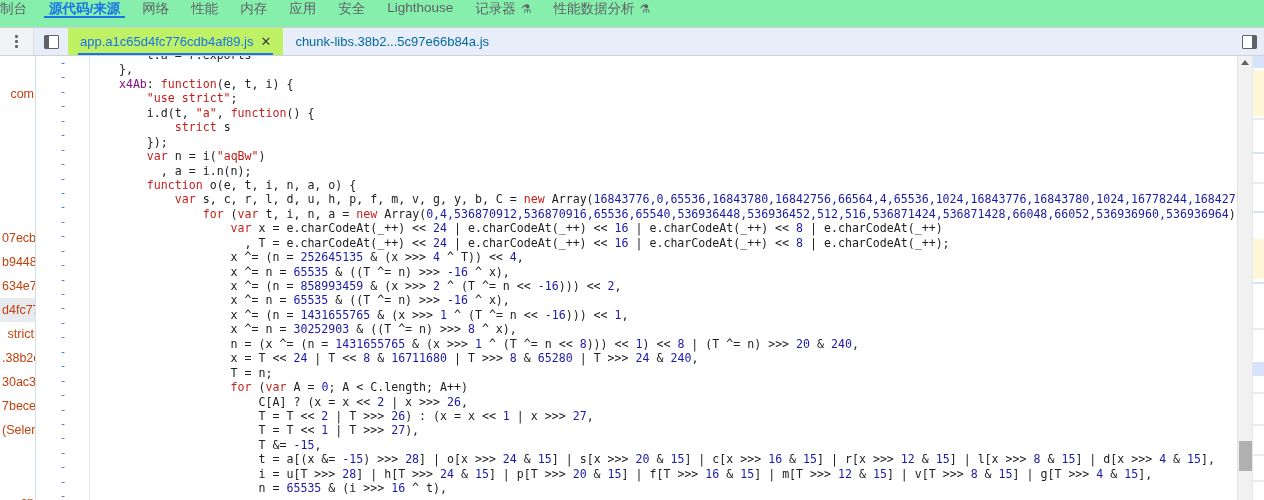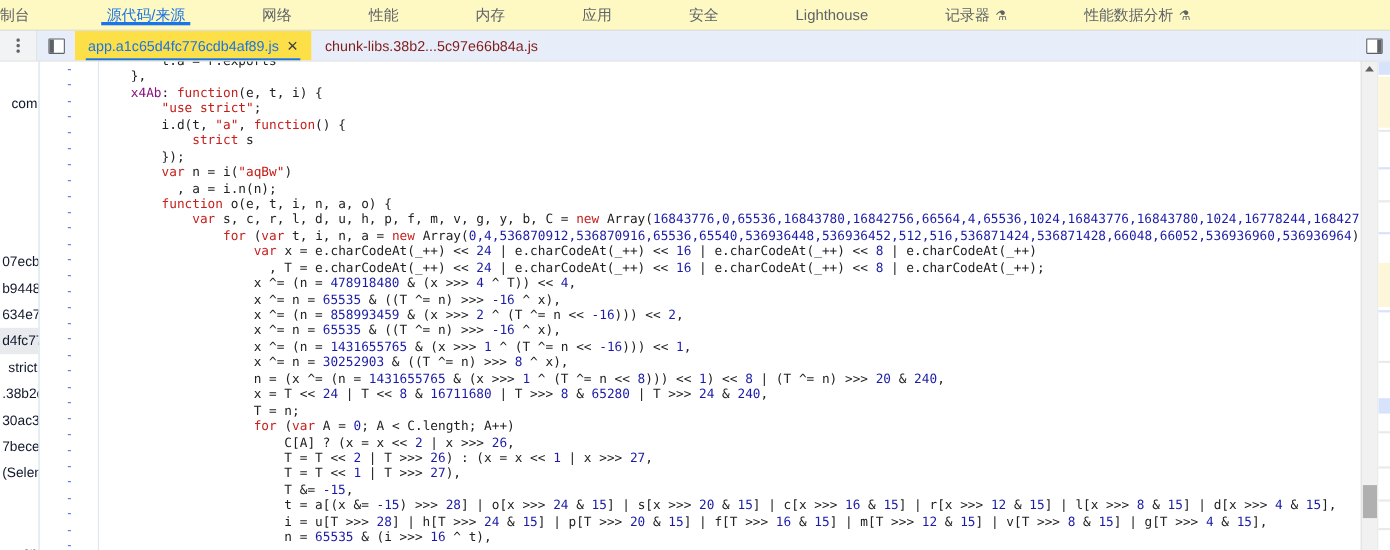--- a/index.html
+++ b/index.html
@@ -16,40 +16,39 @@
     width: 1264px;
     height: 500px;
     background: #ffffff;
   }
 
   
   .devtools-tabstrip {
     position: absolute;
     left: 0; top: 0;
     width: 1264px; height: 28px;
-    background: #fef9c3;
+    background: #86efac;
     border-bottom: 1px solid #cfd2d4;
     display: flex;
-    align-items: center;
-    overflow: hidden;
-    gap: 48px;
+    align-items: flex-start;
+    overflow: hidden;
   }
   .dt-tab {
     display: flex;
     align-items: center;
     gap: 5px;
     padding: 0 11px;
     font-size: 13.5px;
     color: #5f6368;
     white-space: nowrap;
     position: relative;
     cursor: pointer;
   }
   .dt-tab.first { padding-left: 0; }
-  .dt-tab.selected { color: #1a73e8; }
+  .dt-tab.selected { color: #1a73e8; font-weight: bold; }
   .dt-tab.selected::after {
     content: "";
     position: absolute;
     left: 6px; right: 6px; bottom: 0;
     height: 2.5px;
     background: #1a73e8;
   }
   .dt-tab .flask {
     font-size: 12px;
     line-height: 1;
@@ -115,28 +114,28 @@
     align-items: stretch;
     background: #e8eef9;
     overflow: hidden;
   }
   .ftab {
     display: flex;
     align-items: center;
     gap: 7px;
     padding: 0 12px;
     font-size: 13px;
-    color: #7f1d1d;
+    color: #0369a1;
     white-space: nowrap;
     position: relative;
     cursor: pointer;
   }
   .ftab.active {
     color: #1a73e8;
-    background: #fde047;
+    background: #bef264;
     text-align: center;
   }
   .ftab.active::after {
     content: "";
     position: absolute;
     left: 10px; right: 10px; bottom: 0;
     height: 2.5px;
     background: #1a73e8;
   }
   .ftab .close {
@@ -156,21 +155,21 @@
 
   
   .navigator {
     position: absolute;
     left: 0; top: 56px;
     width: 36px; height: 444px;
     background: #ffffff;
     border-right: 1px solid #cfe0ec;
     overflow: hidden;
     font-size: 12.5px;
-    color: #0f172a;
+    color: #c2410c;
     padding-top: 2px;
   }
   .nav-row {
     height: 24px;
     line-height: 24px;
     white-space: nowrap;
     padding-left: 2px;
     overflow: hidden;
     text-overflow: clip;
     cursor: pointer;
@@ -410,21 +409,21 @@
         <div class="cline"><span class="tok-plain">        i.d(t, </span><span class="tok-str">"a"</span><span class="tok-plain">, </span><span class="tok-kw">function</span><span class="tok-plain">() {</span></div>
         <div class="cline"><span class="tok-plain">            </span><span class="tok-kw">strict</span><span class="tok-plain"> s</span></div>
         <div class="cline"><span class="tok-plain">        });</span></div>
         <div class="cline"><span class="tok-plain">        </span><span class="tok-kw">var</span><span class="tok-plain"> n = i(</span><span class="tok-str">"aqBw"</span><span class="tok-plain">)</span></div>
         <div class="cline"><span class="tok-plain">          , a = i.n(n);</span></div>
         <div class="cline"><span class="tok-plain">        </span><span class="tok-kw">function</span><span class="tok-plain"> o(e, t, i, n, a, o) {</span></div>
         <div class="cline"><span class="tok-plain">            </span><span class="tok-kw">var</span><span class="tok-plain"> s, c, r, l, d, u, h, p, f, m, v, g, y, b, C = </span><span class="tok-kw">new</span><span class="tok-plain"> Array(</span><span class="tok-num">16843776,0,65536,16843780,16842756,66564,4,65536,1024,16843776,16843780,1024,16778244,16842756,1677722</span></div>
         <div class="cline"><span class="tok-plain">                </span><span class="tok-kw">for</span><span class="tok-plain"> (</span><span class="tok-kw">var</span><span class="tok-plain"> t, i, n, a = </span><span class="tok-kw">new</span><span class="tok-plain"> Array(</span><span class="tok-num">0,4,536870912,536870916,65536,65540,536936448,536936452,512,516,536871424,536871428,66048,66052,536936960,536936964</span><span class="tok-plain">), o = </span></div>
         <div class="cline"><span class="tok-plain">                    </span><span class="tok-kw">var</span><span class="tok-plain"> x = e.charCodeAt(_++) &lt;&lt; </span><span class="tok-num">24</span><span class="tok-plain"> | e.charCodeAt(_++) &lt;&lt; </span><span class="tok-num">16</span><span class="tok-plain"> | e.charCodeAt(_++) &lt;&lt; </span><span class="tok-num">8</span><span class="tok-plain"> | e.charCodeAt(_++)</span></div>
         <div class="cline"><span class="tok-plain">                      , T = e.charCodeAt(_++) &lt;&lt; </span><span class="tok-num">24</span><span class="tok-plain"> | e.charCodeAt(_++) &lt;&lt; </span><span class="tok-num">16</span><span class="tok-plain"> | e.charCodeAt(_++) &lt;&lt; </span><span class="tok-num">8</span><span class="tok-plain"> | e.charCodeAt(_++);</span></div>
-        <div class="cline"><span class="tok-plain">                    x ^= (n = </span><span class="tok-num">478918480</span><span class="tok-plain"> &amp; (x &gt;&gt;&gt; </span><span class="tok-num">4</span><span class="tok-plain"> ^ T)) &lt;&lt; </span><span class="tok-num">4</span><span class="tok-plain">,</span></div>
+        <div class="cline"><span class="tok-plain">                    x ^= (n = </span><span class="tok-num">252645135</span><span class="tok-plain"> &amp; (x &gt;&gt;&gt; </span><span class="tok-num">4</span><span class="tok-plain"> ^ T)) &lt;&lt; </span><span class="tok-num">4</span><span class="tok-plain">,</span></div>
         <div class="cline"><span class="tok-plain">                    x ^= n = </span><span class="tok-num">65535</span><span class="tok-plain"> &amp; ((T ^= n) &gt;&gt;&gt; </span><span class="tok-num">-16</span><span class="tok-plain"> ^ x),</span></div>
         <div class="cline"><span class="tok-plain">                    x ^= (n = </span><span class="tok-num">858993459</span><span class="tok-plain"> &amp; (x &gt;&gt;&gt; </span><span class="tok-num">2</span><span class="tok-plain"> ^ (T ^= n &lt;&lt; </span><span class="tok-num">-16</span><span class="tok-plain">))) &lt;&lt; </span><span class="tok-num">2</span><span class="tok-plain">,</span></div>
         <div class="cline"><span class="tok-plain">                    x ^= n = </span><span class="tok-num">65535</span><span class="tok-plain"> &amp; ((T ^= n) &gt;&gt;&gt; </span><span class="tok-num">-16</span><span class="tok-plain"> ^ x),</span></div>
         <div class="cline"><span class="tok-plain">                    x ^= (n = </span><span class="tok-num">1431655765</span><span class="tok-plain"> &amp; (x &gt;&gt;&gt; </span><span class="tok-num">1</span><span class="tok-plain"> ^ (T ^= n &lt;&lt; </span><span class="tok-num">-16</span><span class="tok-plain">))) &lt;&lt; </span><span class="tok-num">1</span><span class="tok-plain">,</span></div>
         <div class="cline"><span class="tok-plain">                    x ^= n = </span><span class="tok-num">30252903</span><span class="tok-plain"> &amp; ((T ^= n) &gt;&gt;&gt; </span><span class="tok-num">8</span><span class="tok-plain"> ^ x),</span></div>
         <div class="cline"><span class="tok-plain">                    n = (x ^= (n = </span><span class="tok-num">1431655765</span><span class="tok-plain"> &amp; (x &gt;&gt;&gt; </span><span class="tok-num">1</span><span class="tok-plain"> ^ (T ^= n &lt;&lt; </span><span class="tok-num">8</span><span class="tok-plain">))) &lt;&lt; </span><span class="tok-num">1</span><span class="tok-plain">) &lt;&lt; </span><span class="tok-num">8</span><span class="tok-plain"> | (T ^= n) &gt;&gt;&gt; </span><span class="tok-num">20</span><span class="tok-plain"> &amp; </span><span class="tok-num">240</span><span class="tok-plain">,</span></div>
         <div class="cline"><span class="tok-plain">                    x = T &lt;&lt; </span><span class="tok-num">24</span><span class="tok-plain"> | T &lt;&lt; </span><span class="tok-num">8</span><span class="tok-plain"> &amp; </span><span class="tok-num">16711680</span><span class="tok-plain"> | T &gt;&gt;&gt; </span><span class="tok-num">8</span><span class="tok-plain"> &amp; </span><span class="tok-num">65280</span><span class="tok-plain"> | T &gt;&gt;&gt; </span><span class="tok-num">24</span><span class="tok-plain"> &amp; </span><span class="tok-num">240</span><span class="tok-plain">,</span></div>
         <div class="cline"><span class="tok-plain">                    T = n;</span></div>
         <div class="cline"><span class="tok-plain">                    </span><span class="tok-kw">for</span><span class="tok-plain"> (</span><span class="tok-kw">var</span><span class="tok-plain"> A = </span><span class="tok-num">0</span><span class="tok-plain">; A &lt; C.length; A++)</span></div>
         <div class="cline"><span class="tok-plain">                        C[A] ? (x = x &lt;&lt; </span><span class="tok-num">2</span><span class="tok-plain"> | x &gt;&gt;&gt; </span><span class="tok-num">26</span><span class="tok-plain">,</span></div>

